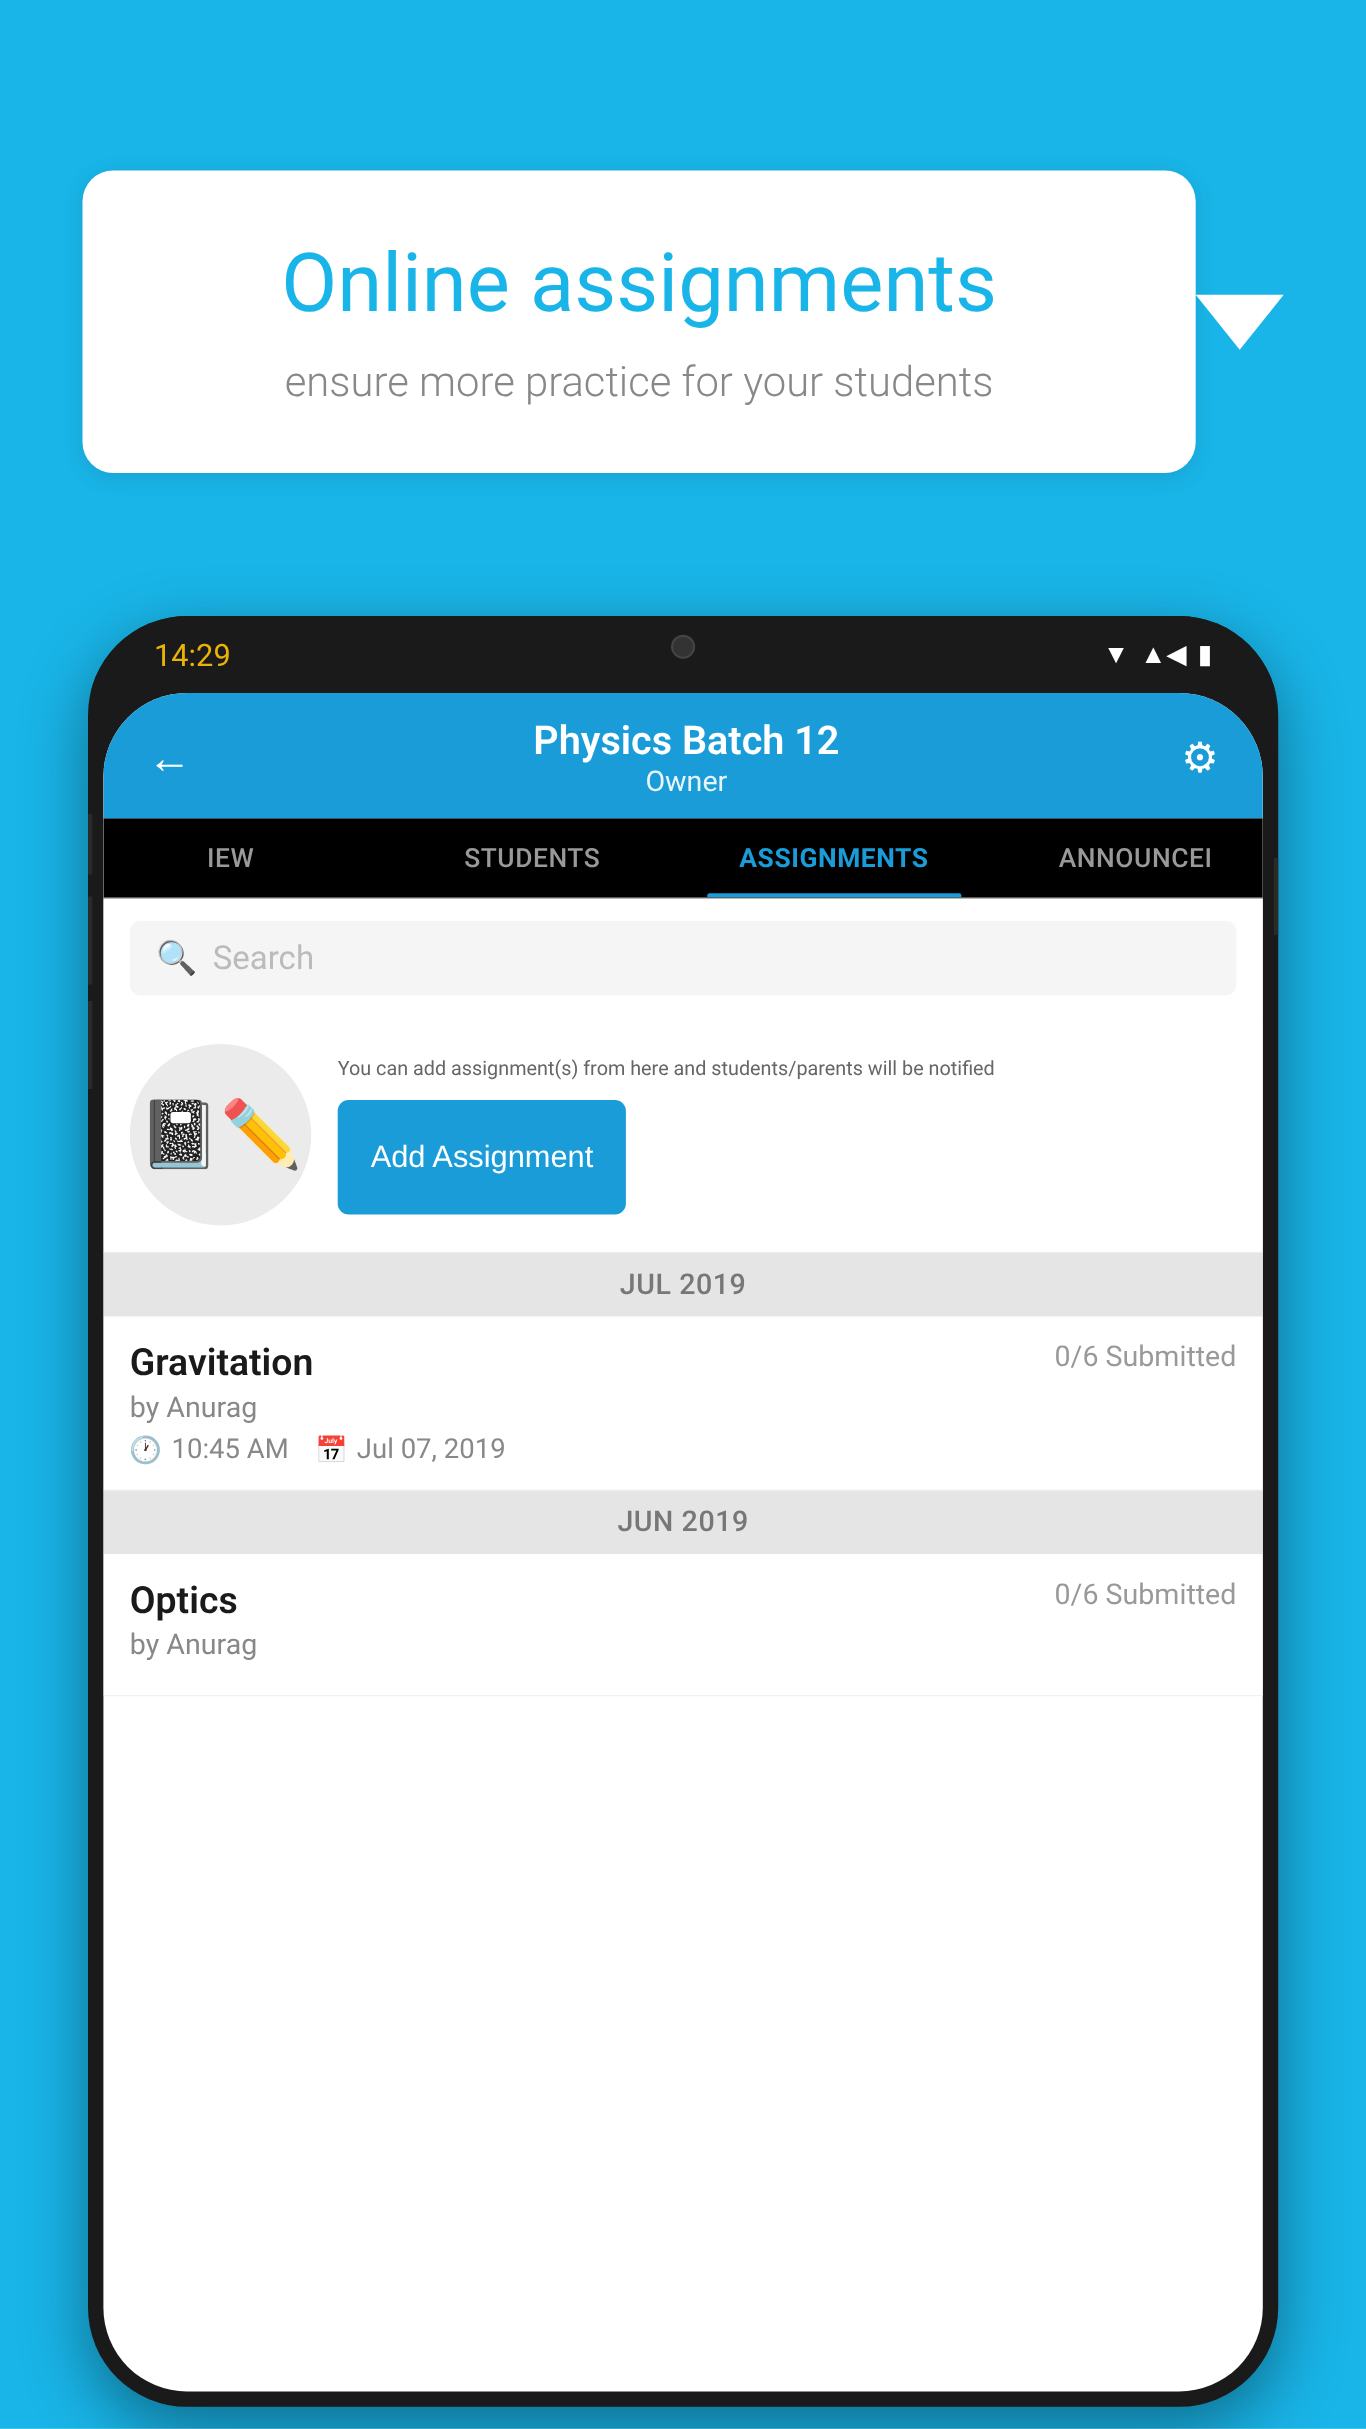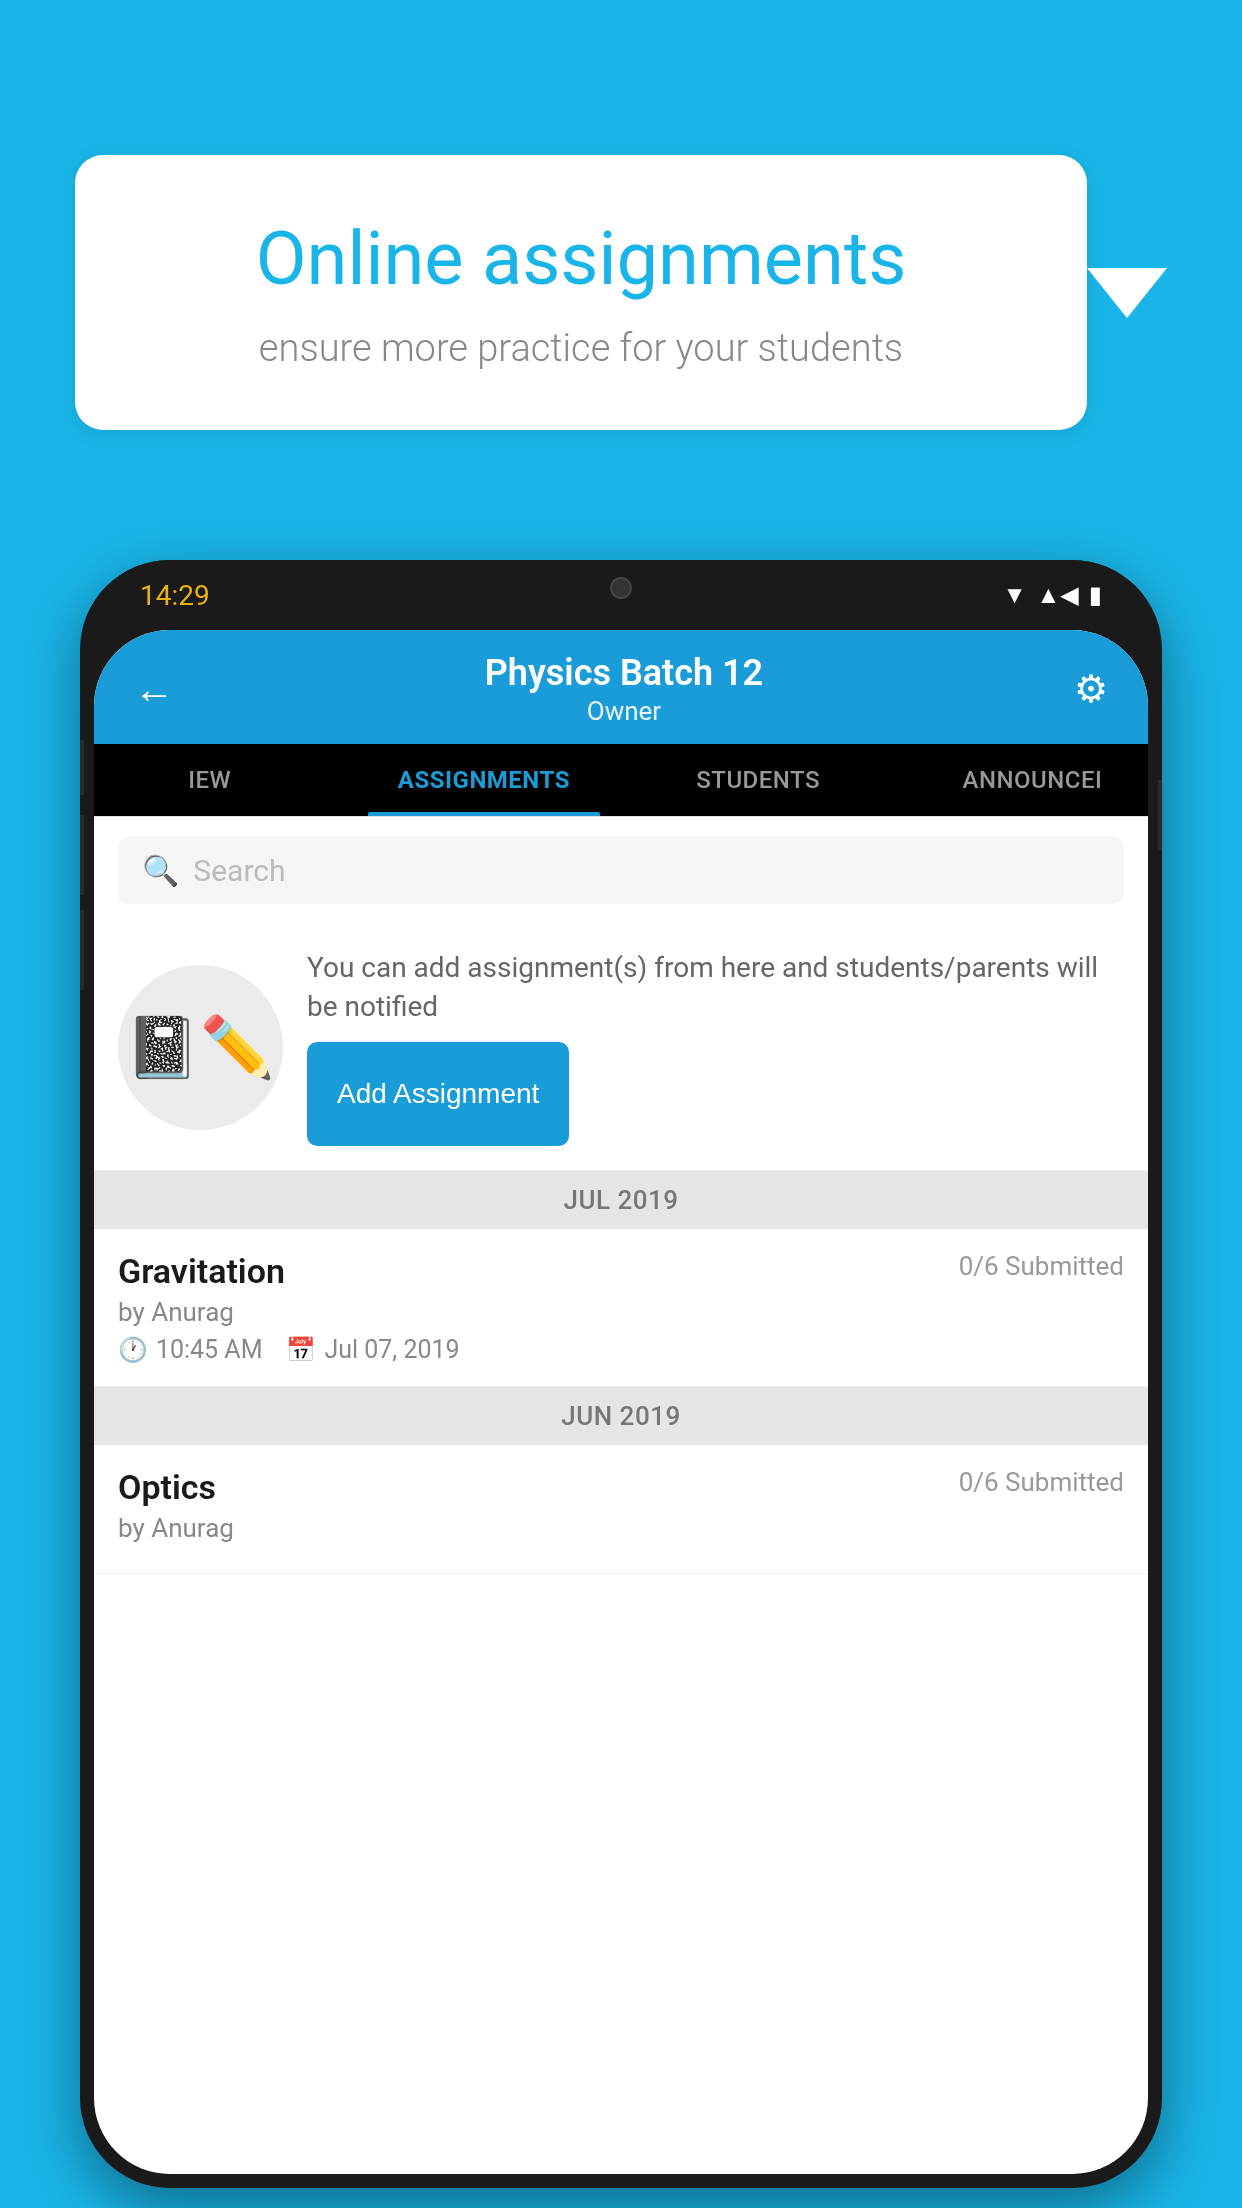--- a/index.html
+++ b/index.html
@@ -268,21 +268,21 @@
 
     .promo-content {
       flex: 1;
       display: flex;
       flex-direction: column;
       gap: 16px;
     }
 
     .promo-text {
       color: #666;
-      font-size: 28px;
+      font-size: 18px;
       line-height: 1.4;
     }
 
     .add-assignment-btn {
       background: #1a9cd8;
       color: white;
       border: none;
       border-radius: 10px;
       padding: 36px 30px;
       font-size: 28px;
@@ -447,25 +447,25 @@
         <div class="header-title">Physics Batch 12</div>
         <div class="header-subtitle">Owner</div>
       </div>
       <span class="settings-button">⚙</span>
     </div>
 
     <div class="tab-bar">
       <div class="tab-item">
         <span>IEW</span>
       </div>
+      <div class="tab-item">
+        <span>STUDENTS</span>
+      </div>
       <div class="tab-item active">
         <span>ASSIGNMENTS</span>
-      </div>
-      <div class="tab-item">
-        <span>STUDENTS</span>
       </div>
       <div class="tab-item">
         <span>ANNOUNCEI</span>
       </div>
     </div>
 
     <div class="content-scroll">
 
       <div class="search-container">
         <div class="search-bar">

